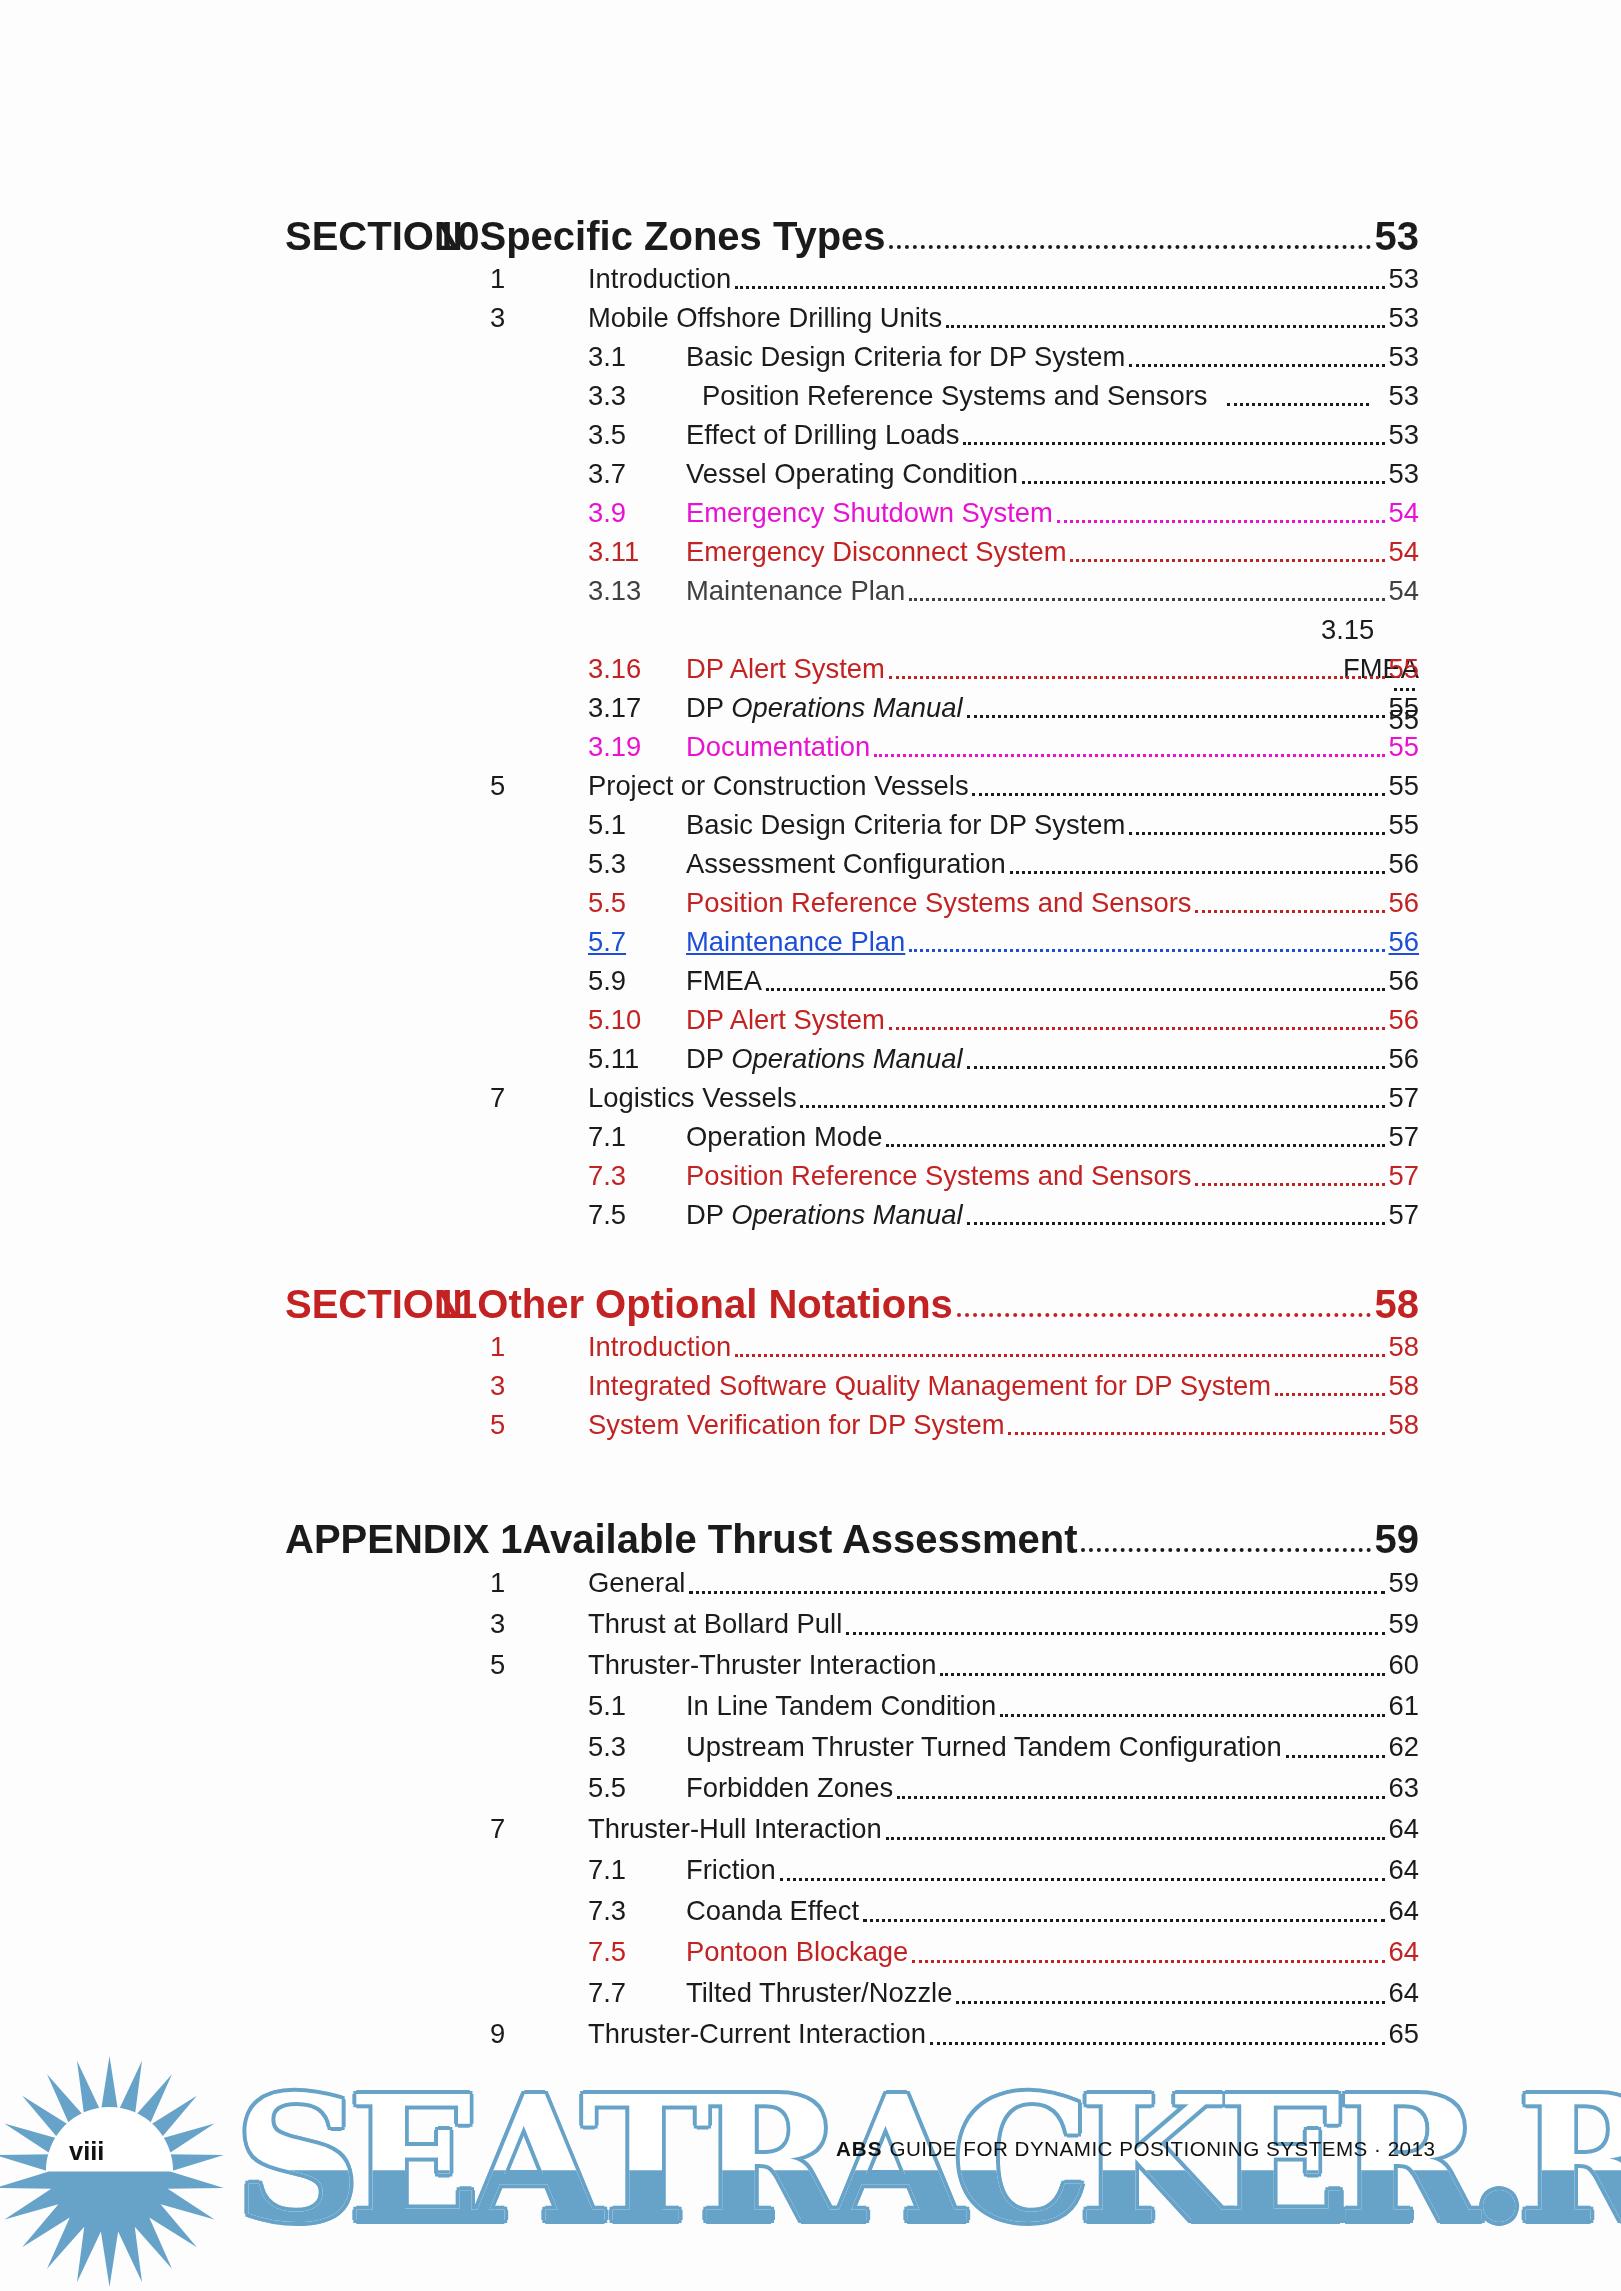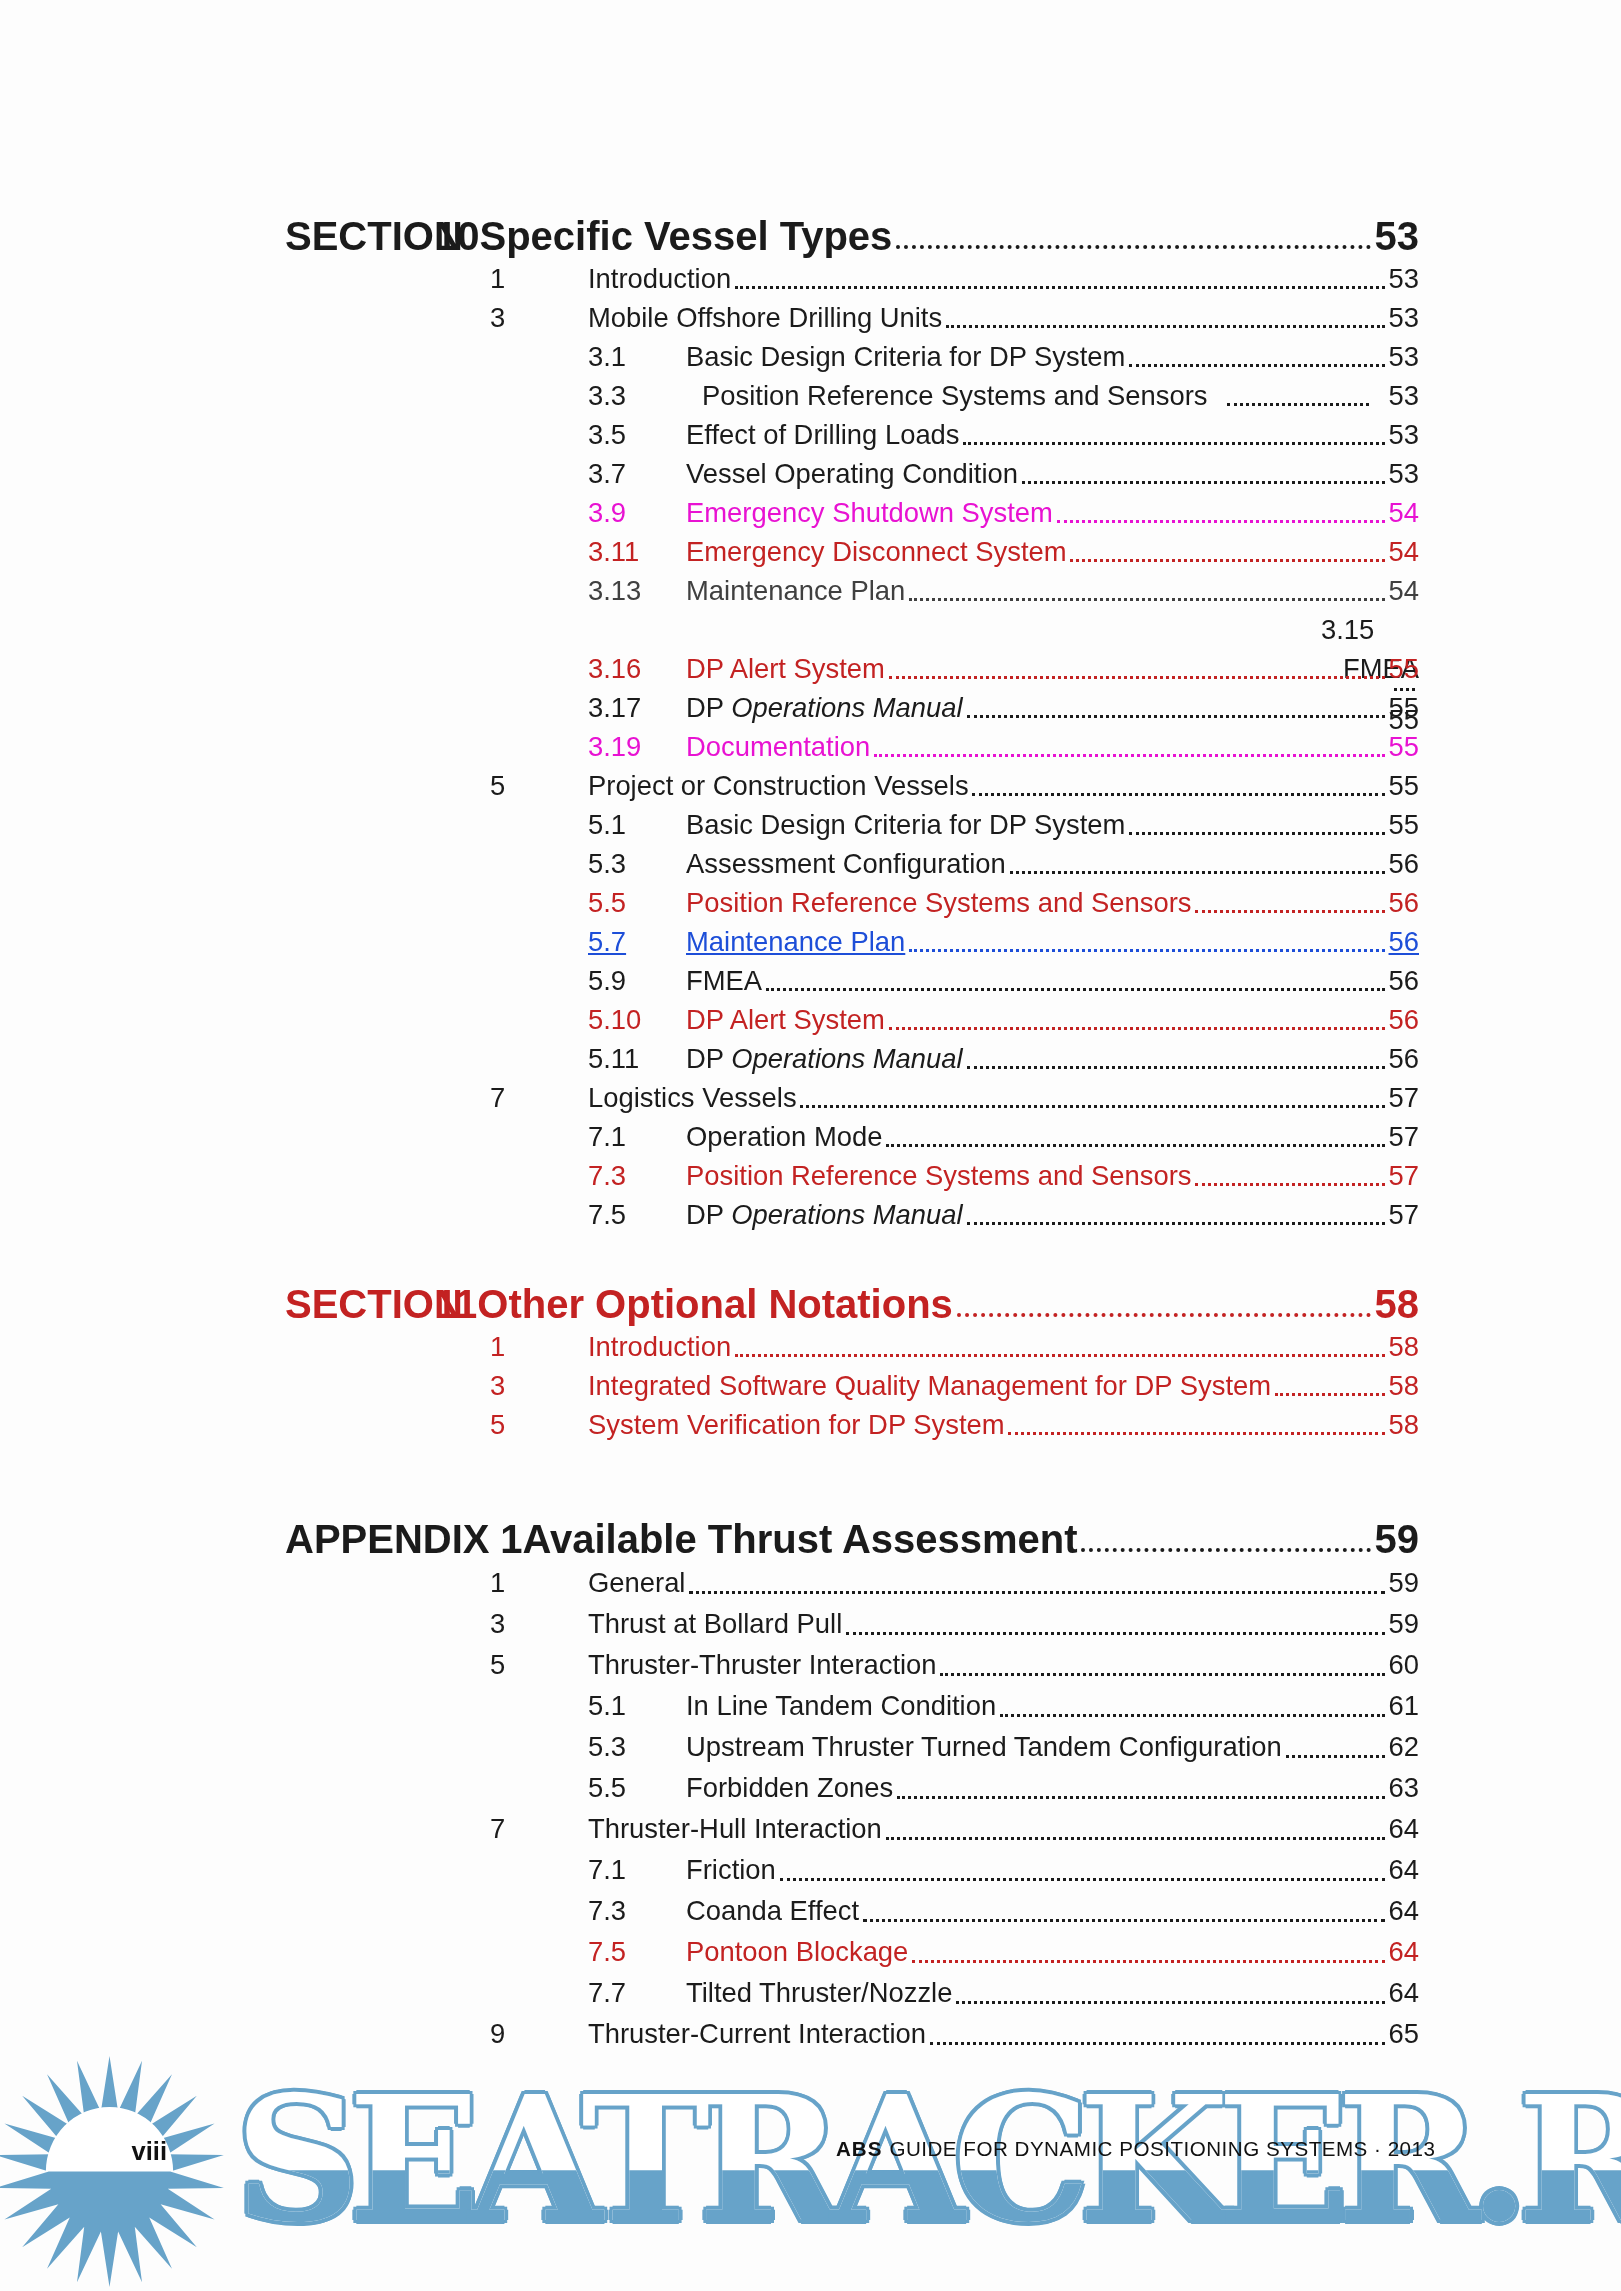--- a/index.html
+++ b/index.html
@@ -36,35 +36,35 @@
   
   .wm-text{position:absolute;left:235px;top:2082px;height:155px;z-index:1;}
   .wm-layer{position:absolute;left:0;top:0;white-space:nowrap;
     font-family:"DejaVu Serif",serif;font-weight:bold;
     font-size:173px;line-height:155px;letter-spacing:-11.8px;}
   .wm-outline{color:#ffffff;
     text-shadow:3.9px 0 #67A3C9,-3.9px 0 #67A3C9,0 3.9px #67A3C9,0 -3.9px #67A3C9,
                 2.9px 2.9px #67A3C9,-2.9px 2.9px #67A3C9,2.9px -2.9px #67A3C9,-2.9px -2.9px #67A3C9;}
   .wm-solid{color:#67A3C9;clip-path:inset(57% -19.6px -39px -19.6px);}
   .sun{position:absolute;left:-7.8px;top:2052px;width:235px;height:239px;z-index:2;}
-  .folio{position:absolute;left:69px;top:2137px;width:98px;text-align:right;
+  .folio{position:absolute;left:69px;top:2137px;width:98px;text-align:left;
     font-size:25.5px;font-weight:bold;color:#111;z-index:4;}
   .footer-line{position:absolute;left:836px;top:2137px;z-index:4;
     font-size:20.6px;color:#111;white-space:nowrap;letter-spacing:0.5px;}
   .footer-line b{font-weight:bold;margin-right:6.9px;letter-spacing:1px;}
 </style>
 </head>
 <body>
 
 <div class="toc">
     <div class="section">
       <div class="row heading" style="color: rgb(27, 27, 27);">
         <span class="hword">SECTION</span>
         <span class="hnum">10</span>
-        <span class="htitle"> Specific Vessel Types</span>
+        <span class="htitle"> Specific Zones Types</span>
         <span class="dots"></span>
         <span class="pagenum">53</span>
       </div>
       <div class="row lvl1" style="color: rgb(27, 27, 27);">
         <span class="num">1</span>
         <span class="title">Introduction</span>
         <span class="dots"></span>
         <span class="pagenum">53</span>
       </div>
       <div class="row lvl1" style="color: rgb(27, 27, 27);">

